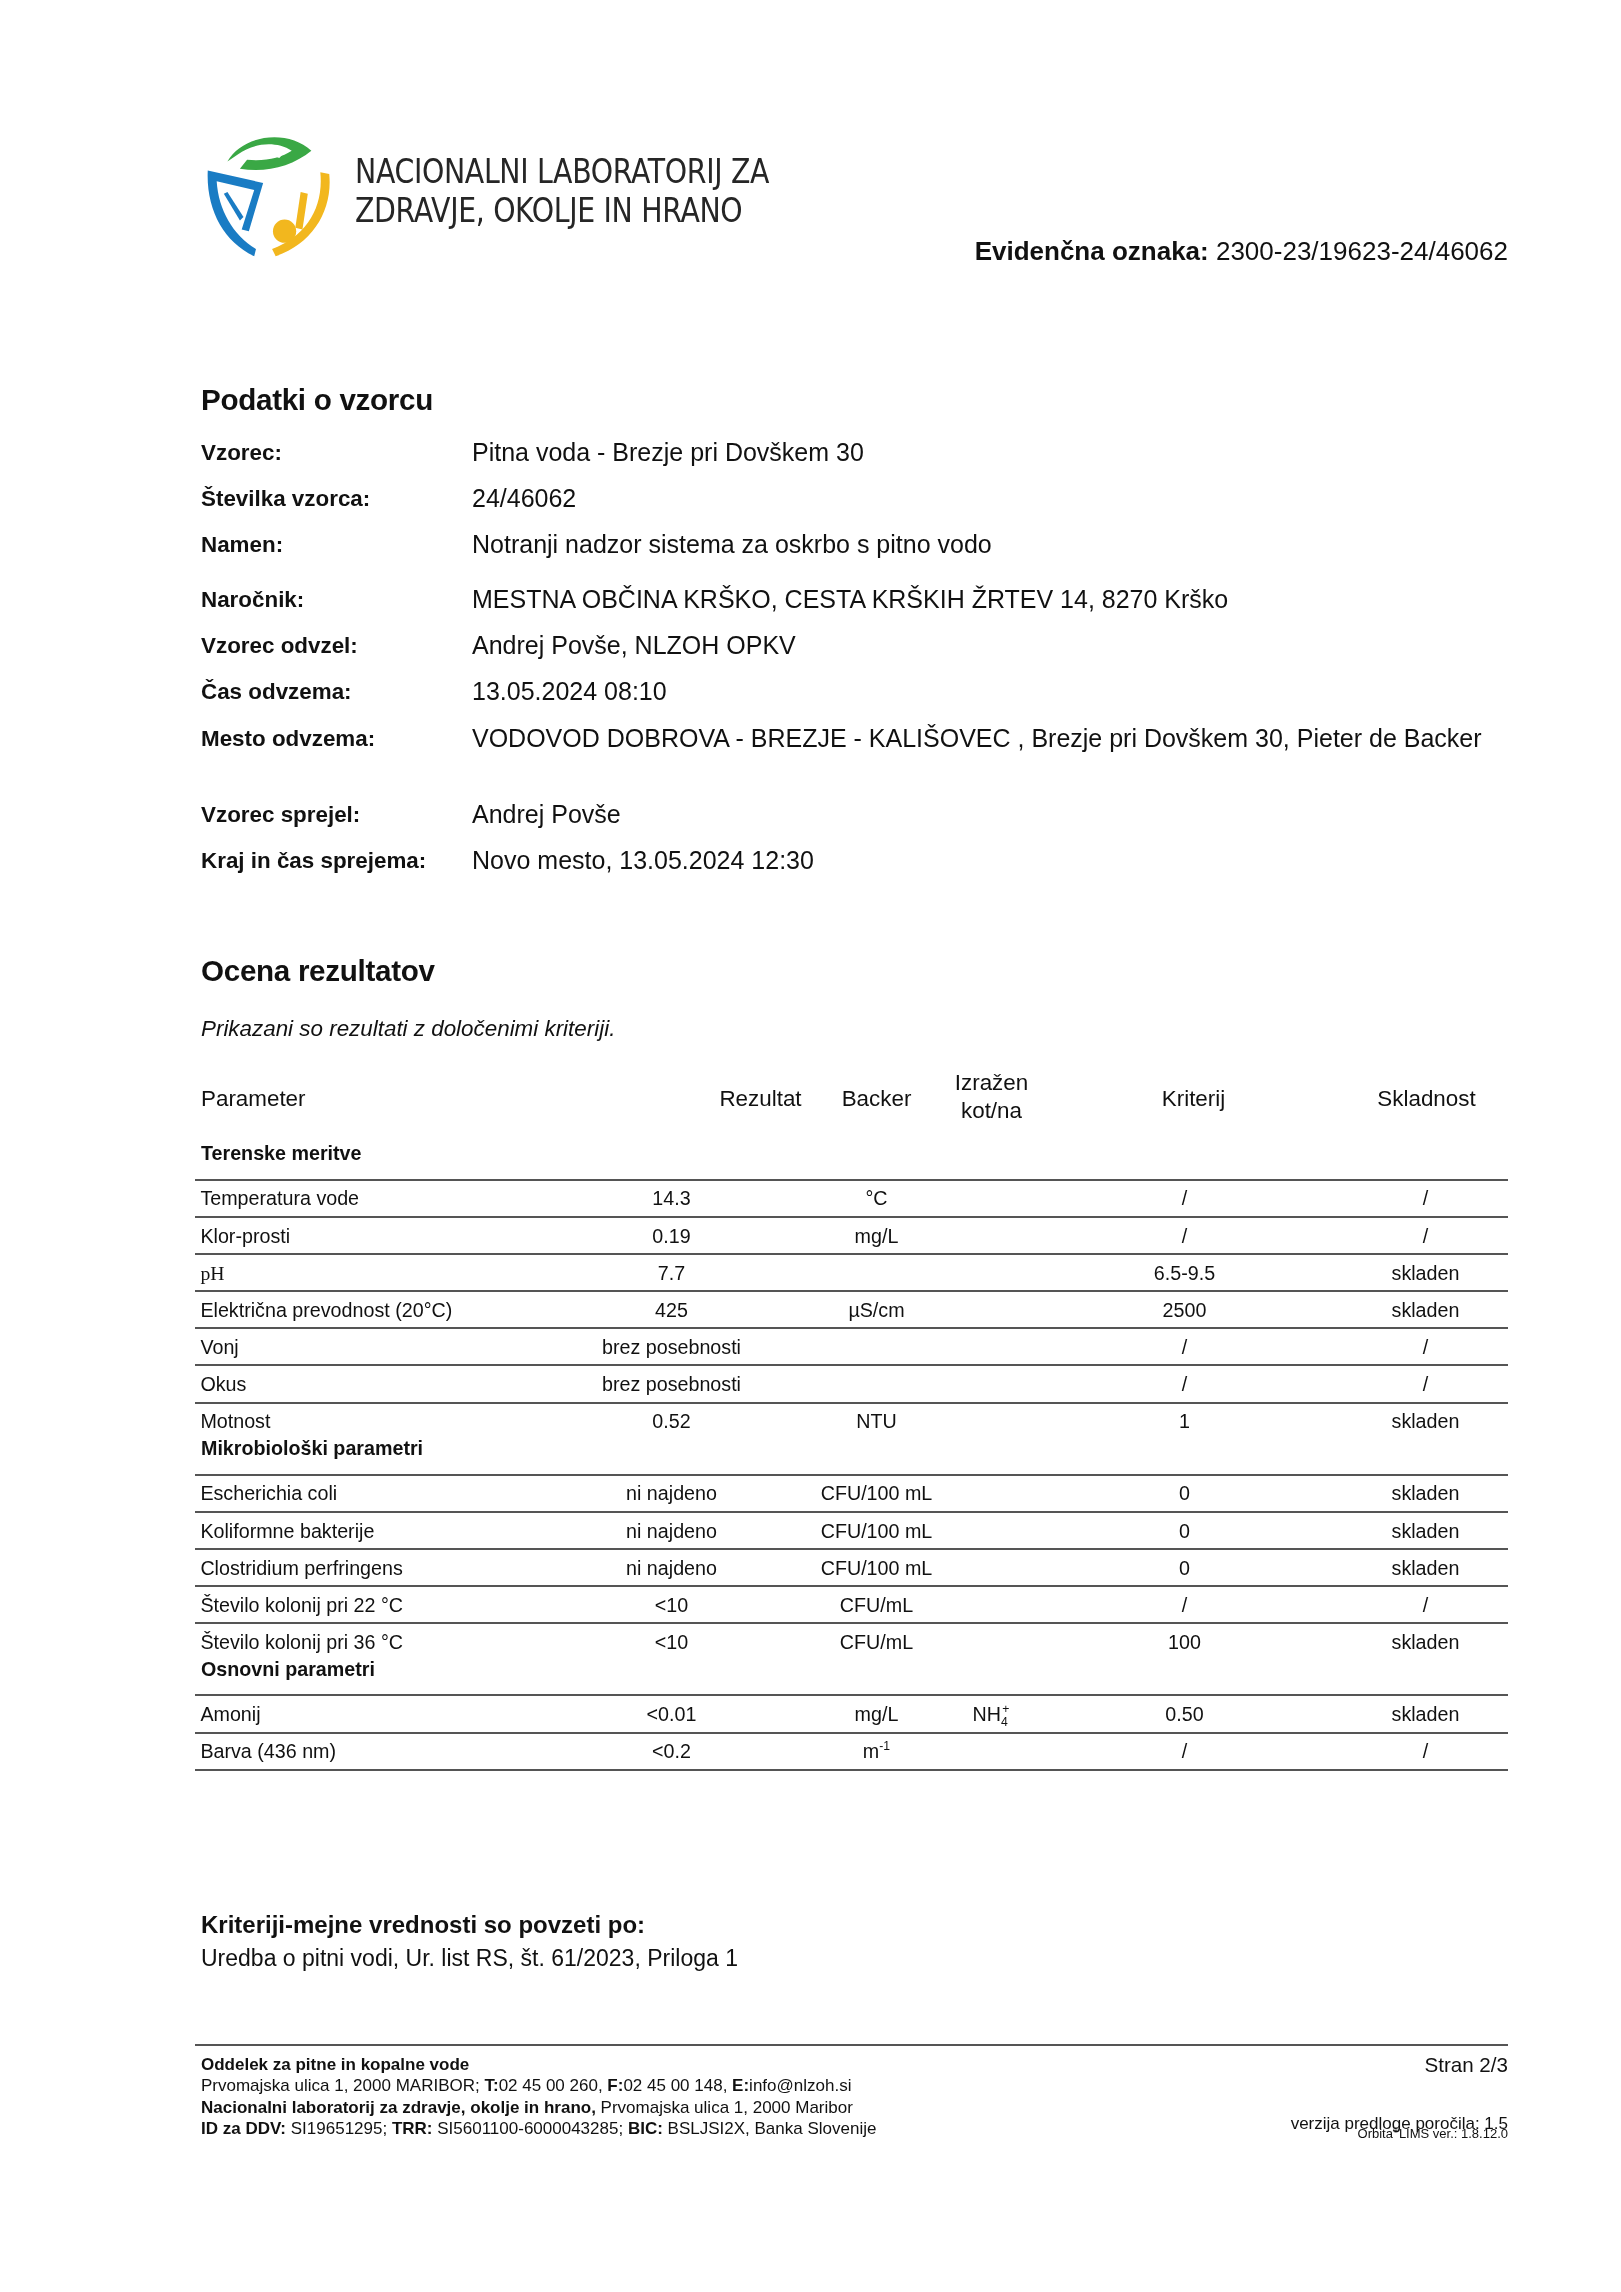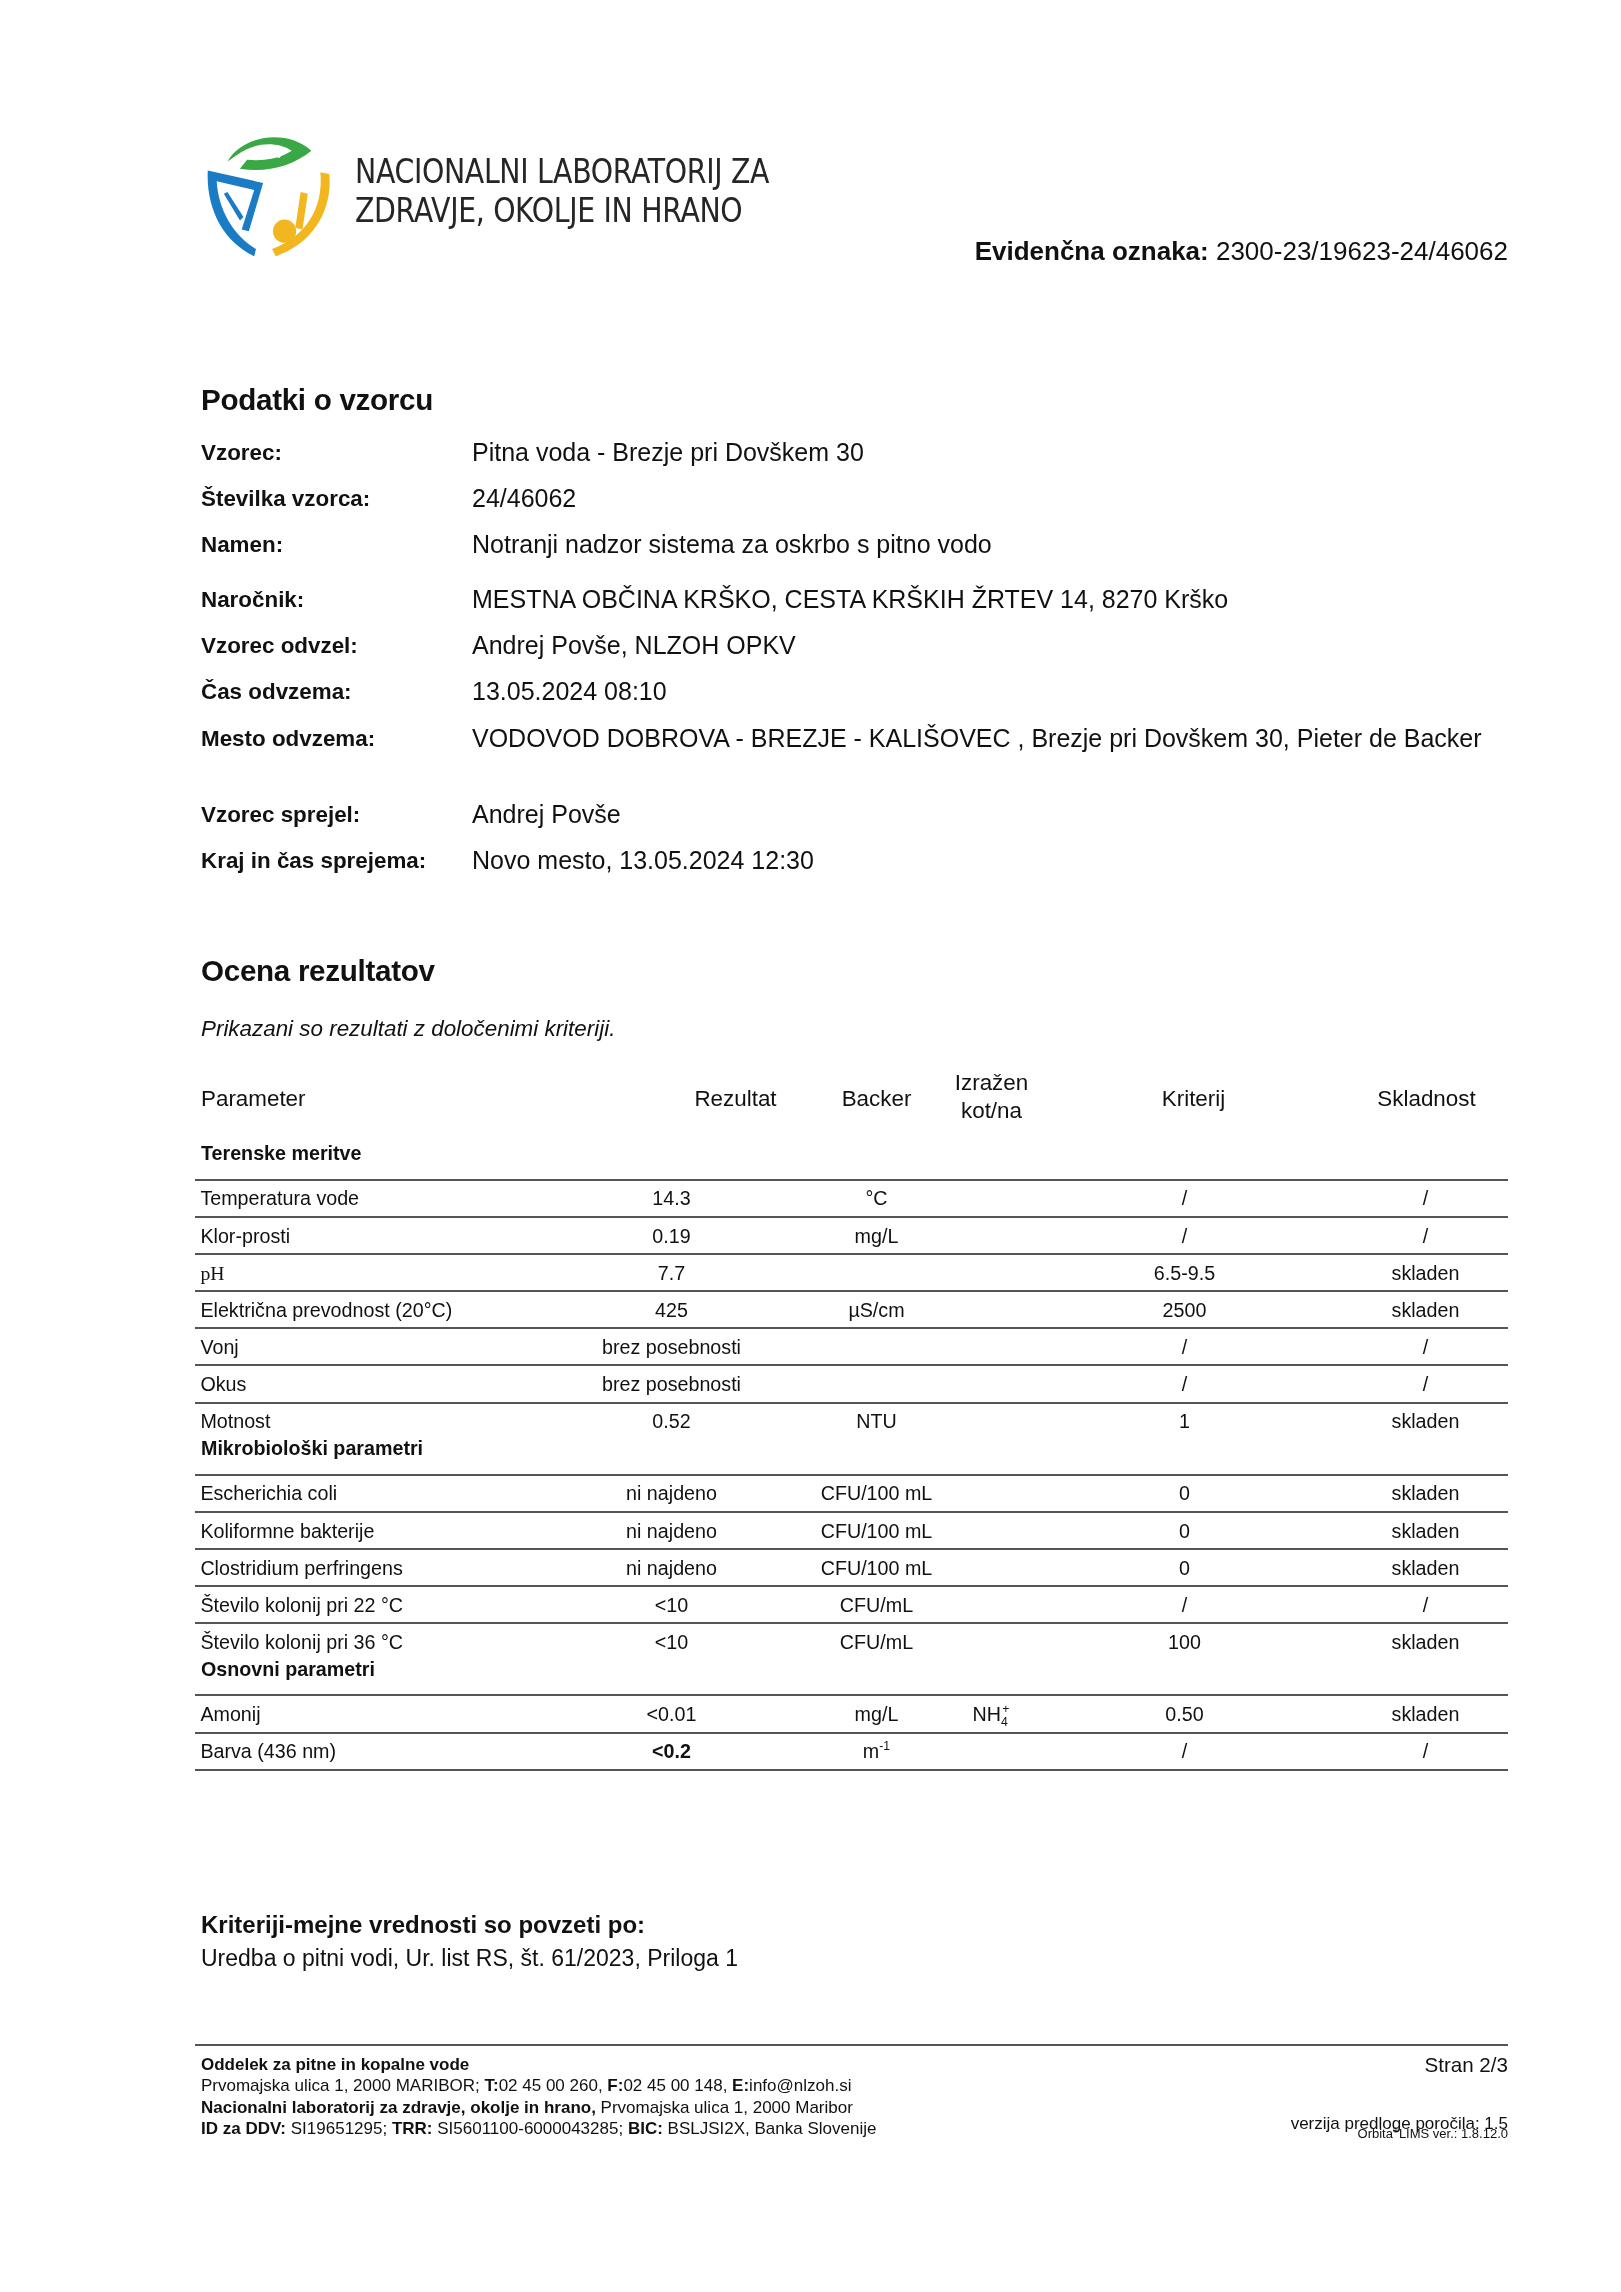--- a/index.html
+++ b/index.html
@@ -104,21 +104,21 @@
 </div>
 <div class="info-row" style="top:845px;">
   <span class="lbl">Kraj in čas sprejema:</span>
   <span class="val">Novo mesto, 13.05.2024 12:30</span>
 </div>
 
 <h2 class="section" style="top:954px;">Ocena rezultatov</h2>
 <div class="abs note">Prikazani so rezultati z določenimi kriteriji.</div>
 
 <div class="th" style="left:201px; top:1085px;">Parameter</div>
-<div class="th" style="left:664px; width:143px; top:1085px;">Rezultat</div>
+<div class="th" style="left:689px; width:143px; top:1085px;">Rezultat</div>
 <div class="th" style="left:805px; width:143px; top:1085px;">Backer</div>
 <div class="th" style="left:938px; width:107px; top:1069px;">
   <div>Izražen</div>
   <div>kot/na</div>
 </div>
 <div class="th" style="left:1122px; width:143px; top:1085px;">Kriterij</div>
 <div class="th" style="left:1355px; width:143px; top:1085px;">Skladnost</div>
 
 <div id="table-body">
     <div class="grp" style="top: 1142px;">Terenske meritve</div>
@@ -237,21 +237,21 @@
       <span class="c-param"><span style="position: static;">Amonij</span></span>
       <span class="c-res"><span style="position: static;">&lt;0.01</span></span>
       <span class="c-unit"><span style="position: static;">mg/L</span><sup></sup></span>
       <span class="c-expr"><span style="position: static;">NH</span><sub>4</sub><sup style="margin-left: -5.4px;">+</sup></span>
       <span class="c-crit"><span style="position: static;">0.50</span></span>
       <span class="c-skl"><span style="position: static;">skladen</span></span>
     </div>
     <div class="hline" style="top: 1732px;"></div>
     <div class="trow" style="top: 1733px;">
       <span class="c-param"><span style="position: static;">Barva (436 nm)</span></span>
-      <span class="c-res"><span style="position: static; font-weight: bold;">&lt;0.2</span></span>
+      <span class="c-res"><span style="position: static;">&lt;0.2</span></span>
       <span class="c-unit"><span style="position: static;">m</span><sup>-1</sup></span>
       <span class="c-expr"><span style="position: static;"></span><sub></sub><sup style="margin-left: -5.4px;"></sup></span>
       <span class="c-crit"><span style="position: static;">/</span></span>
       <span class="c-skl"><span style="position: static;">/</span></span>
     </div>
     <div class="hline" style="top: 1769px;"></div>
   </div>
 
 <div class="abs crit-title">Kriteriji-mejne vrednosti so povzeti po:</div>
 <div class="abs crit-text">Uredba o pitni vodi, Ur. list RS, št. 61/2023, Priloga 1</div>

